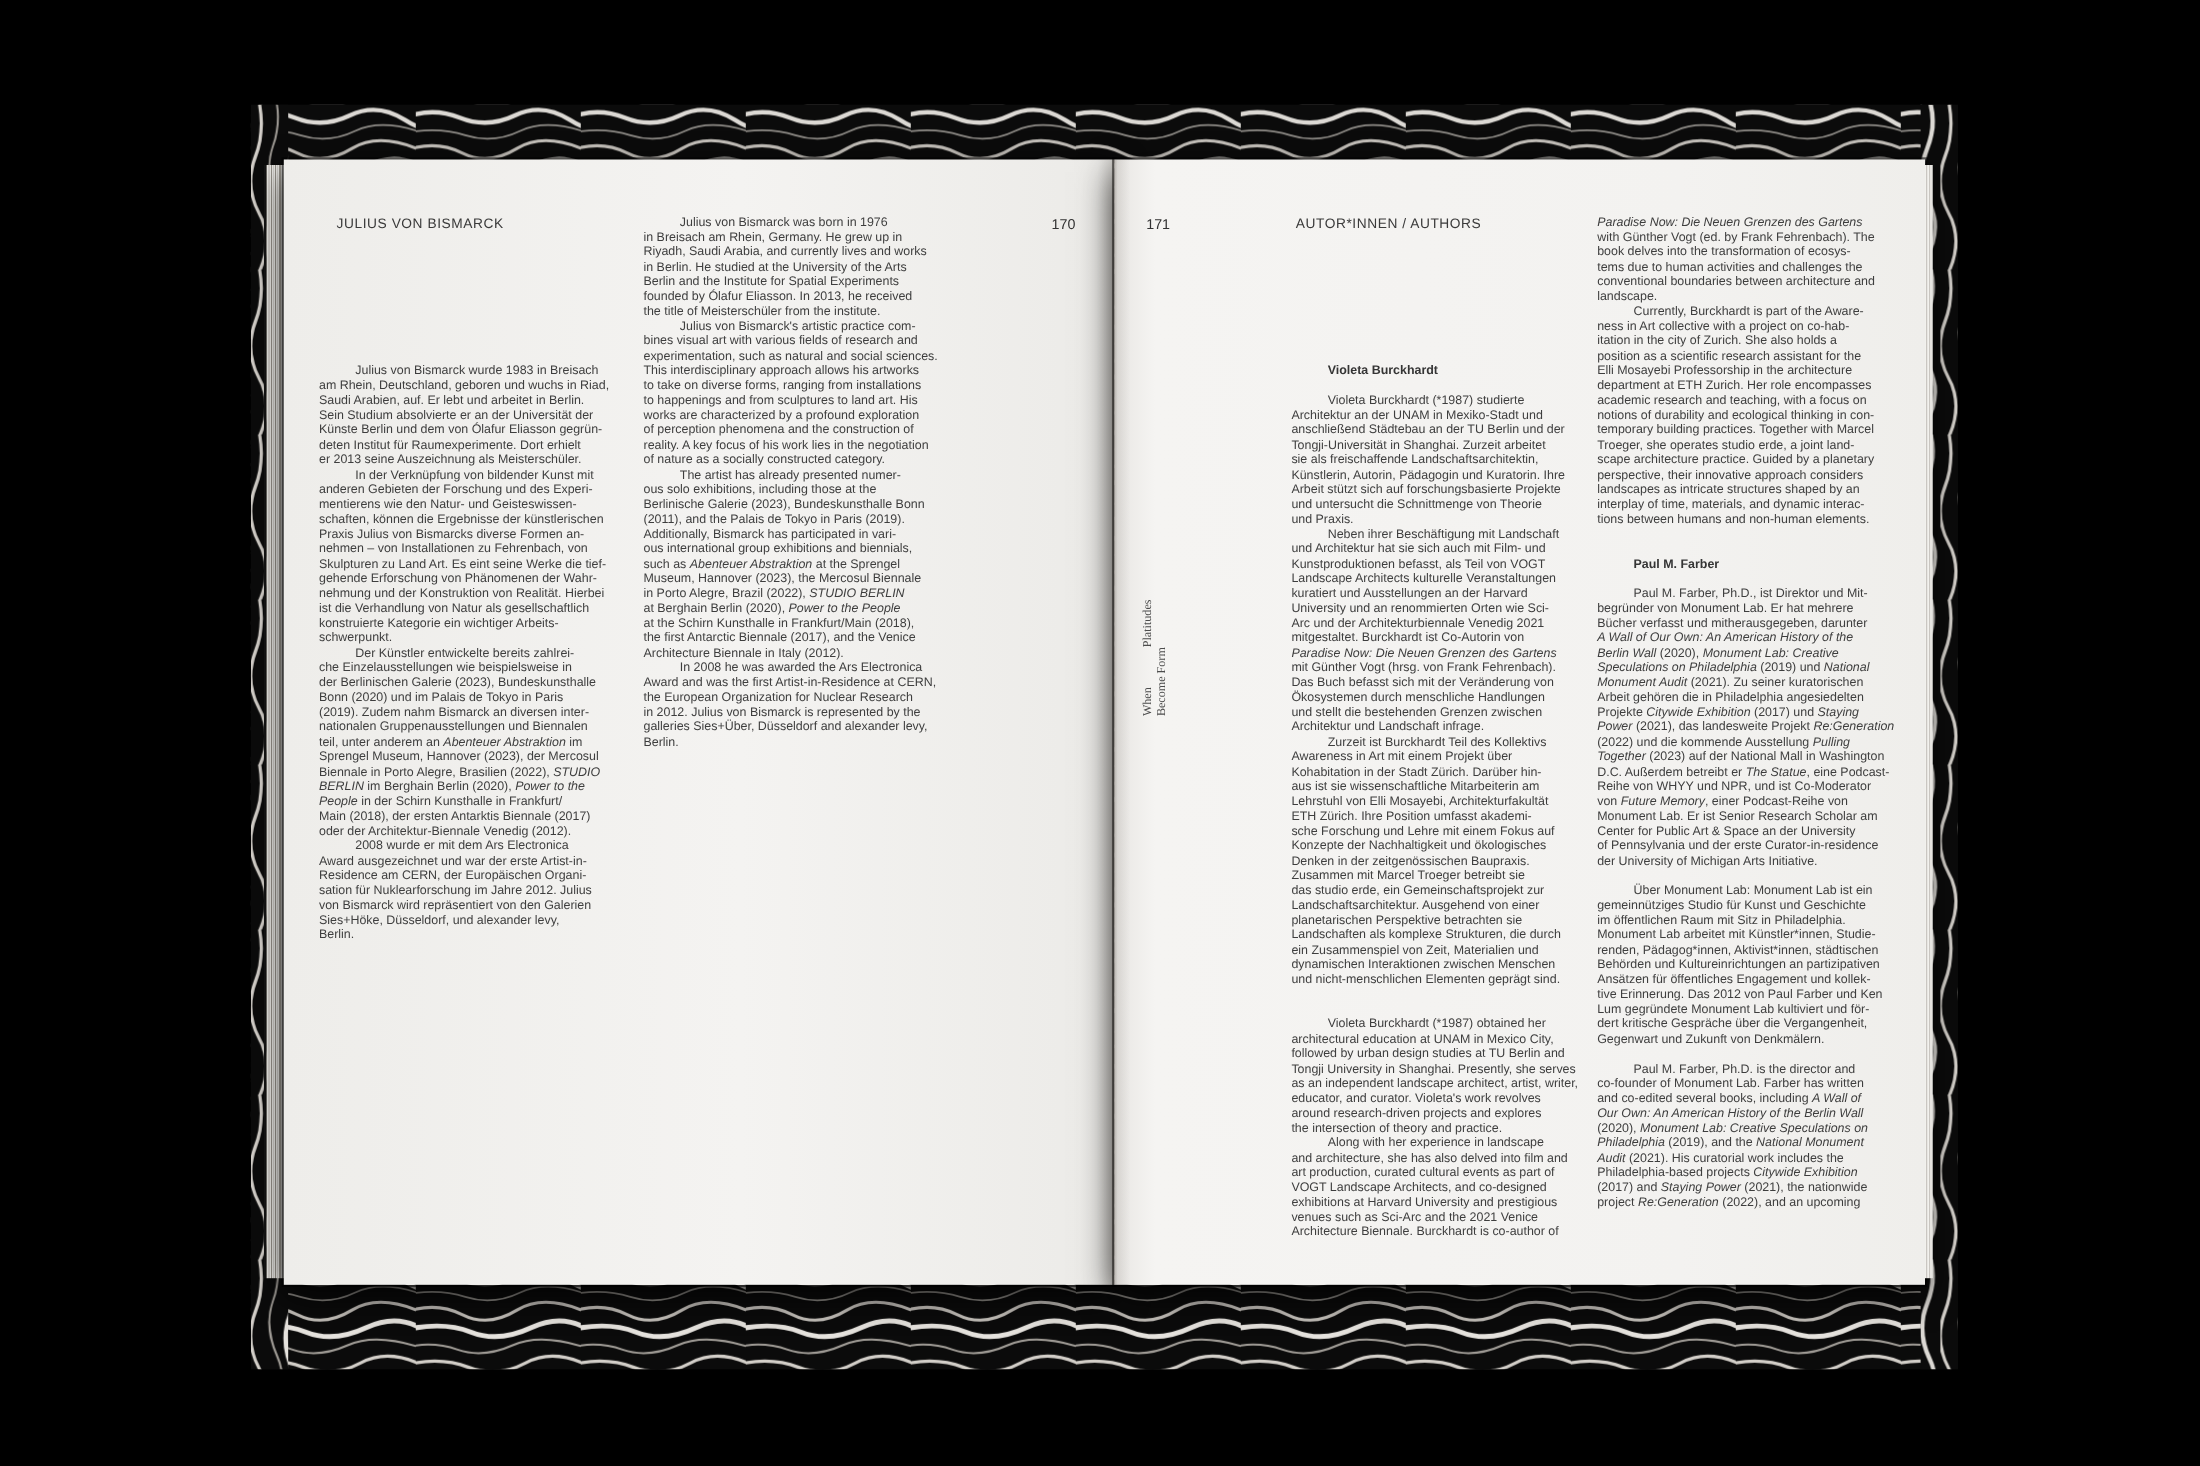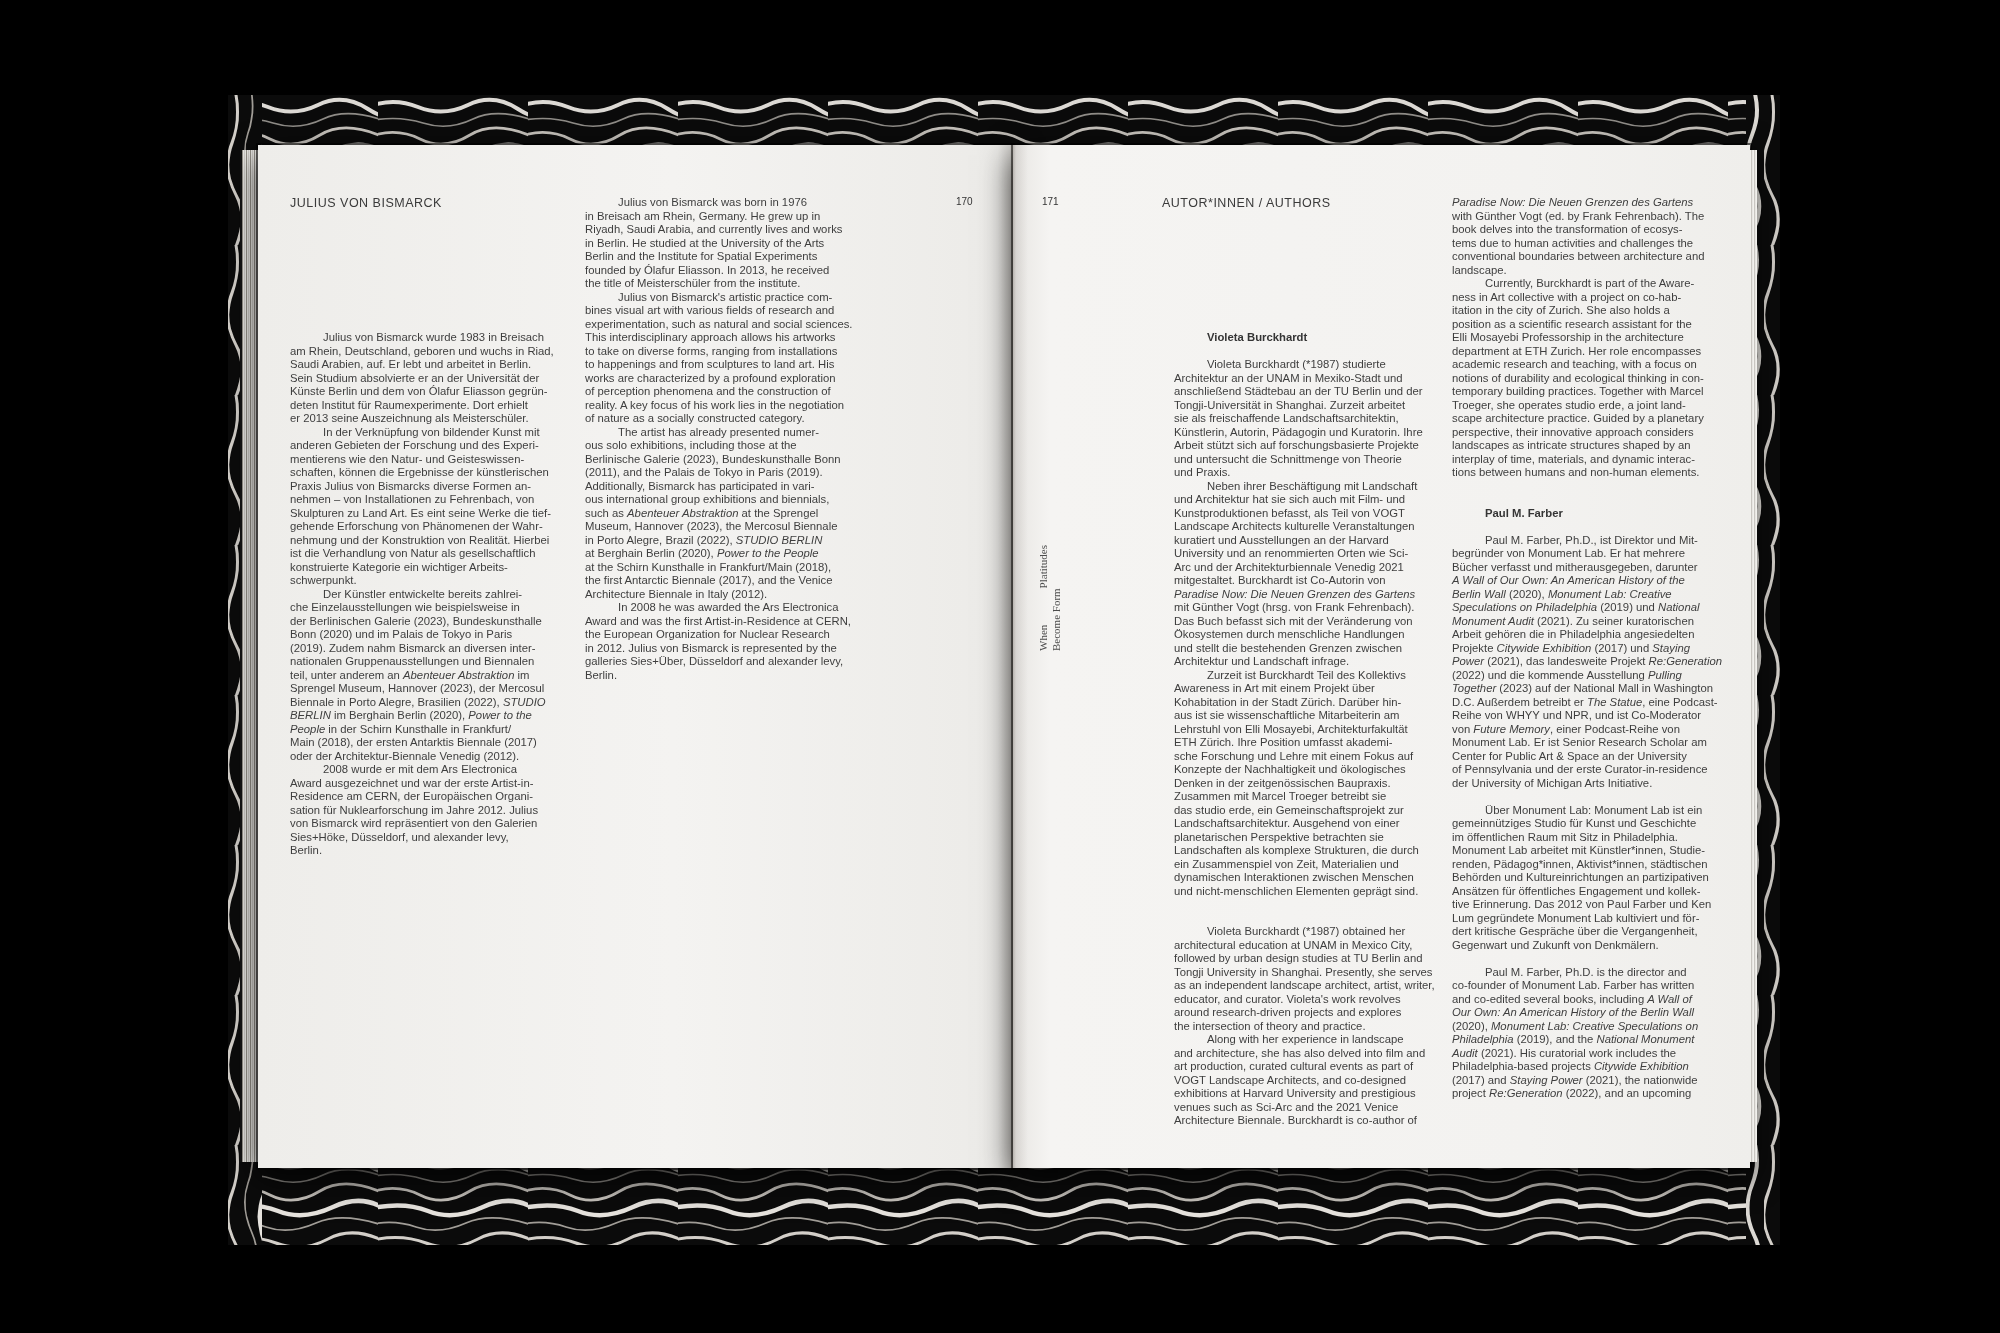--- a/index.html
+++ b/index.html
@@ -9,22 +9,22 @@
   .page{position:absolute;top:145px;height:1023px;box-shadow:0 0 0 2px rgba(0,0,0,.55),0 10px 30px rgba(0,0,0,.8);}
   .page.left{left:258px;width:755px;background:linear-gradient(90deg,#eeedea 0,#f4f3f1 55%,#ecebe8 99%);}
   .page.right{left:1013px;width:737px;background:linear-gradient(90deg,#e8e6e3 0,#f5f4f2 5%,#f3f2f0 70%,#efeeeb 100%);}
   .fore-edge-left{position:absolute;left:240px;top:150px;width:18px;height:1012px;
       background:repeating-linear-gradient(90deg,#9b978f 0 1px,#f1f0ec 1px 2px,#d8d5d0 2px 3px,#f3f2ee 3px 4px);
       border-left:2px solid #141414;}
   .fore-edge-right{position:absolute;left:1750px;top:150px;width:7px;height:1012px;
       background:repeating-linear-gradient(90deg,#f2f1ed 0 1px,#c9c6c1 1px 2px,#e8e6e2 2px 3px);}
   .gutter{position:absolute;left:998px;top:145px;width:30px;height:1023px;
       background:linear-gradient(90deg,rgba(0,0,0,0) 0,rgba(60,50,40,.10) 40%,rgba(60,50,40,.28) 50%,rgba(60,50,40,.10) 60%,rgba(0,0,0,0) 100%);}
-  .hdr{position:absolute;top:196px;font-size:12.5px;letter-spacing:.5px;color:#3a3a3a;white-space:nowrap;}
-  .pagenum{position:absolute;top:196px;font-size:10px;color:#333;}
+  .hdr{position:absolute;top:196px;font-size:12.5px;letter-spacing:.5px;color:#3a3a3a;white-space:nowrap;margin-left:16px;}
+  .pagenum{position:absolute;top:196px;font-size:13px;color:#333;}
   .col{position:absolute;width:320px;font-size:11.3px;line-height:13.5px;color:#3e3e3e;}
   .col .ln{white-space:nowrap;}
   .blk.p .ln:first-child{text-indent:33px;}
   .blk.cont .ln:first-child{text-indent:0;}
   .blk.h{font-weight:bold;color:#353535;}
   .blk.h .ln{text-indent:33px;}
   .blk.gap1{height:13.5px;}
   .blk.gap2{height:27px;}
   i{font-style:italic;}
   .vtitle{position:absolute;left:997px;top:585px;width:106px;transform:rotate(-90deg);

